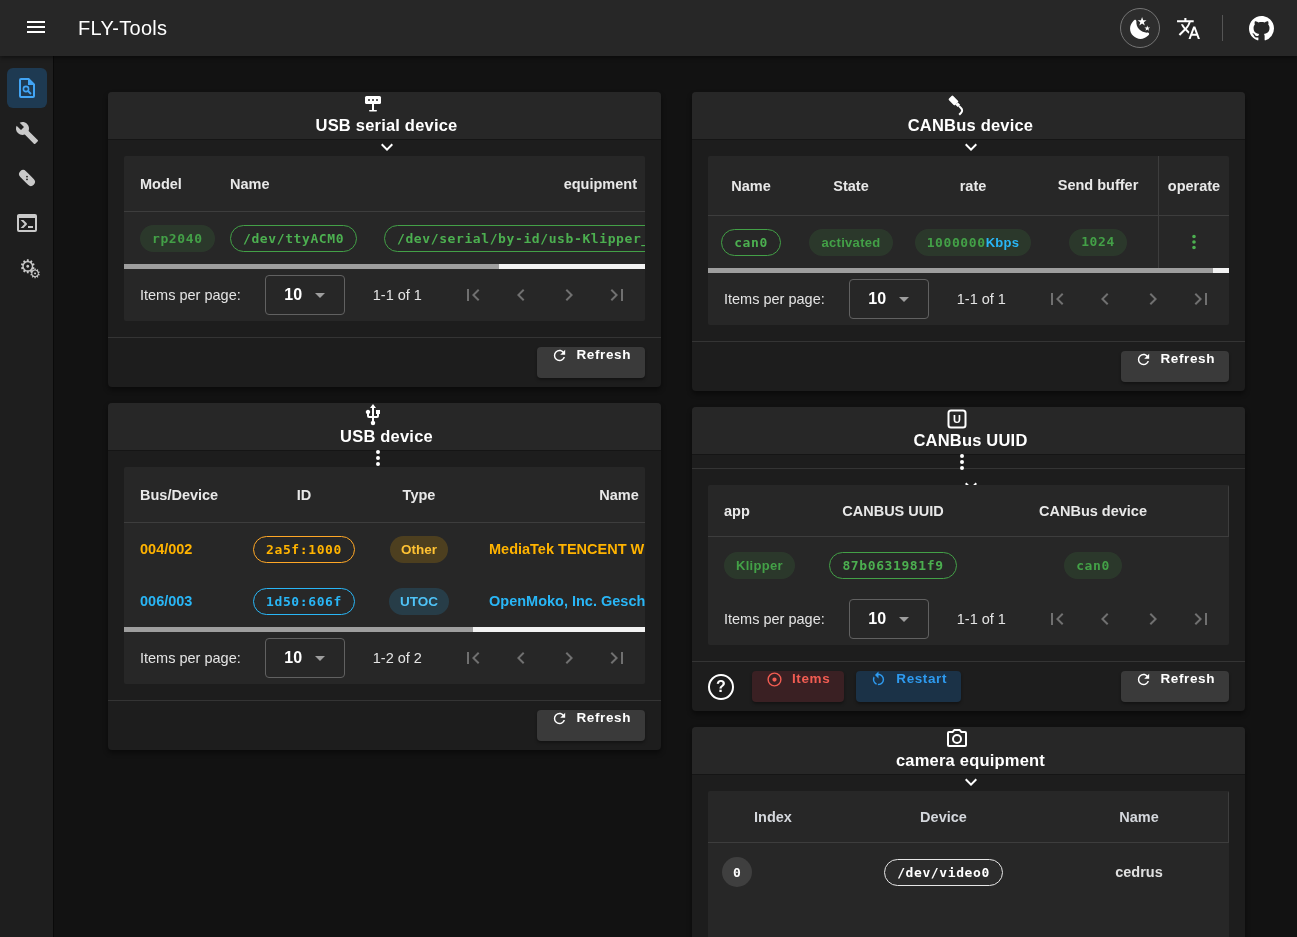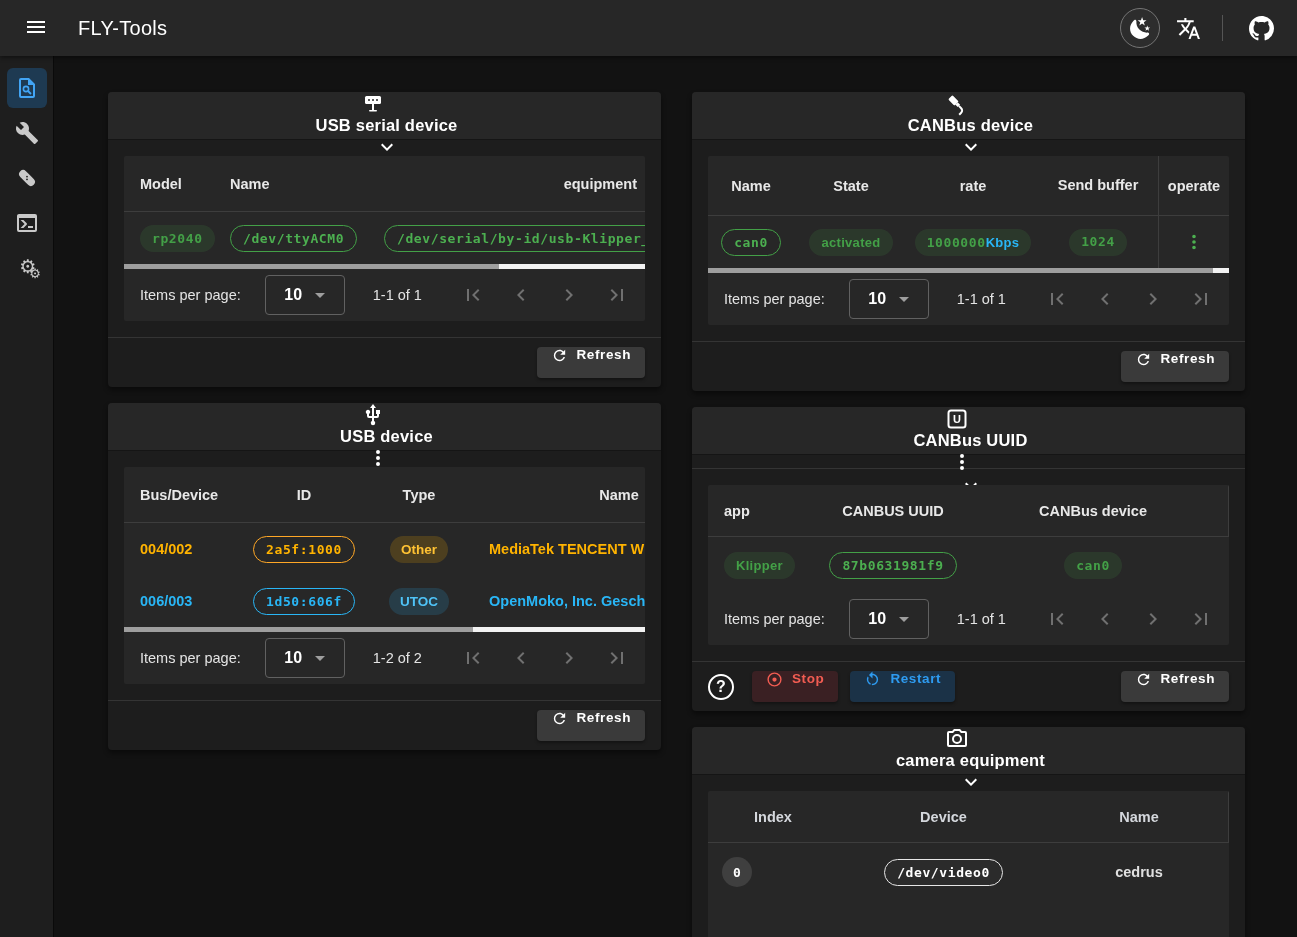--- a/index.html
+++ b/index.html
@@ -581,21 +581,21 @@
         </div>
         <div class="act-divider"></div>
         <div class="actions">
           <button class="help">
               <span>?</span>
             </button>
           <button class="btn red">
             <svg viewBox="0 0 24 24">
                 <use href="#i-stop"></use>
               </svg>
-            <span>Stop</span>
+            <span>Items</span>
           </button>
           <button class="btn blue">
             <svg viewBox="0 0 24 24">
                 <use href="#i-restart"></use>
               </svg>
             <span>Restart</span>
           </button>
           <button class="btn gray">
             <svg viewBox="0 0 24 24">
                 <use href="#i-refresh"></use>

